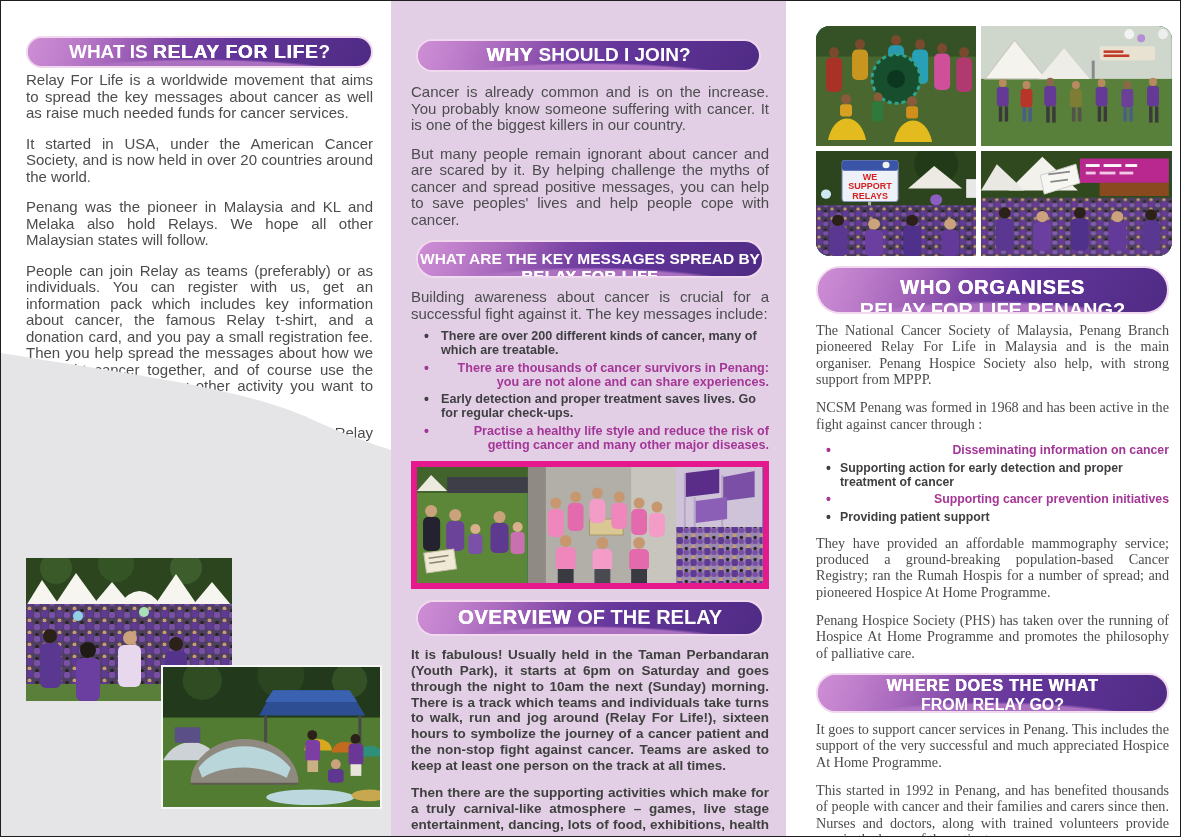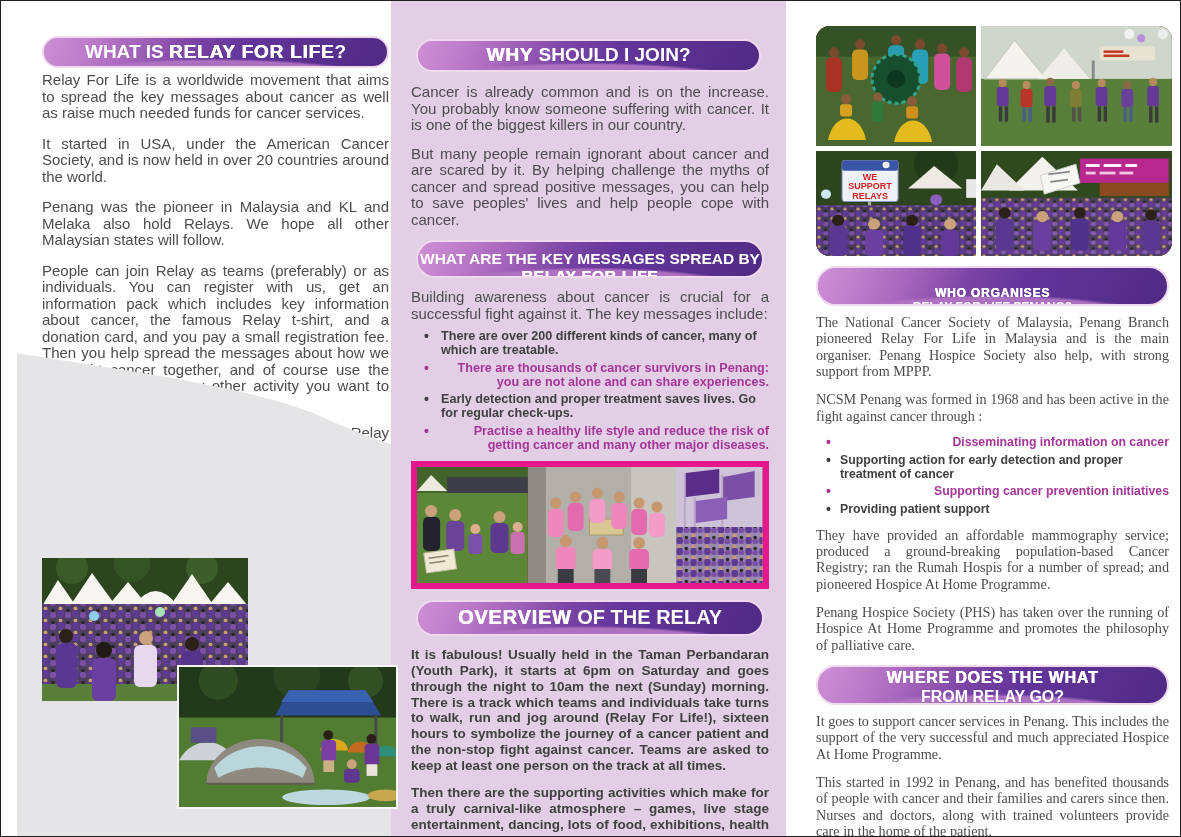--- a/index.html
+++ b/index.html
@@ -1,20 +1,20 @@
 <!DOCTYPE html>
 <html><head>
 <meta charset="utf-8">
 <style>
   html,body{margin:0;padding:0;background:#9a9a9a;}
   .page{position:relative;width:1181px;height:837px;background:#ffffff;
         font-family:"Liberation Sans", sans-serif;overflow:hidden;
         box-sizing:border-box;border:1px solid #1f1f1f;}
   .panel{position:absolute;top:0;bottom:0;}
-  #panel-left{left:16px;width:390px;background:#ffffff;}
+  #panel-left{left:0;width:390px;background:#ffffff;}
   #panel-mid{left:390px;width:395px;background:#e2cfe5;}
   #panel-right{left:785px;width:396px;background:#ffffff;}
   #gray-shape{position:absolute;left:0;top:0;width:390px;height:837px;}
 
   
   .pill{position:relative;border-radius:40px;border:2px solid #f0d8ef;
         color:#fff;text-align:center;font-weight:bold;overflow:hidden;
         background:linear-gradient(115deg,#b572c1 0%,#9a58b2 22%,#63359a 58%,#4f2b84 100%);
         box-sizing:border-box;}
   .pill::before{content:"";position:absolute;inset:0;border-radius:inherit;
@@ -23,21 +23,21 @@
         background:radial-gradient(90% 150% at 50% 160%,rgba(176,115,195,.95) 52%,rgba(176,115,195,0) 57%);}
   .pill > span{position:relative;z-index:1;display:block;}
   .hvy{letter-spacing:.8px;text-shadow:0 0 .5px #fff,.5px 0 .5px #fff;}
 
   
   .body{font-size:15px;line-height:1.1;color:#4c4c4e;text-align:justify;margin:0 0 14px;}
 
   
   #pill-what{margin:35px 18px 0 25px;height:32px;font-size:19px;line-height:27px;}
   #left-text{margin:4px 18px 0 25px;}
-  .ph{position:relative;overflow:hidden;background:#be185d;}
+  .ph{position:relative;overflow:hidden;background:#0369a1;}
   .ph svg{display:block;width:100%;height:100%;}
   #left-photo-1{position:absolute;left:25px;top:557px;width:206px;height:143px;z-index:1;}
   #left-photo-2{position:absolute;left:160px;top:664px;width:221px;height:144px;z-index:2;
                 border:2px solid #f6f6f6;box-sizing:border-box;}
 
   
   #pill-why{margin:38px 25px 0 25px;height:33px;font-size:19px;line-height:28px;}
   .mid-sec{margin:0 17px 0 20px;}
   #pill-messages{margin:12px 5px 0 5px;height:38px;font-size:15.5px;line-height:1.12;padding-top:8px;}
   #messages-intro{margin-top:11px;}
@@ -49,21 +49,21 @@
   #collage{margin-top:8px;height:128px;border:6px solid #e5188c;box-sizing:border-box;
            display:flex;background:#fff;}
   #collage .ph{height:100%;}
   #pill-overview{margin:11px 5px 0 5px;height:36px;font-size:20px;line-height:30px;}
   .ov{font-size:13.5px;line-height:1.18;font-weight:bold;color:#404040;text-align:justify;margin:11px 0 0;}
 
   
   .right-sec{margin:0 13px 0 30px;}
   #photo-grid{margin-top:25px;width:356px;height:230px;border-radius:14px;overflow:hidden;
               display:grid;grid-template-columns:45% 1fr;grid-template-rows:120px 105px;gap:5px;}
-  #pill-who{margin-top:10px;height:40px;font-size:12px;line-height:1.17;padding-top:18px;}
+  #pill-who{margin-top:10px;height:48px;font-size:20px;line-height:1.17;padding-top:8px;}
   .rbody{font-size:14.2px;line-height:1.15;color:#4c4c4e;text-align:justify;margin:0 0 12px;font-family:Liberation Serif, serif;}
   #right-p1{margin-top:8px;}
   .bullets.rb{margin:6px 0 10px;padding-left:0;}
   .bullets.rb li{padding-left:24px;font-size:12.3px;line-height:1.12;}
   .bullets.rb li::before{left:10px;}
   #pill-money{margin-top:12px;height:40px;font-size:16px;line-height:1.17;padding-top:2px;}
   #money-p1{margin-top:8px;}
 </style>
 </head>
 <body>

